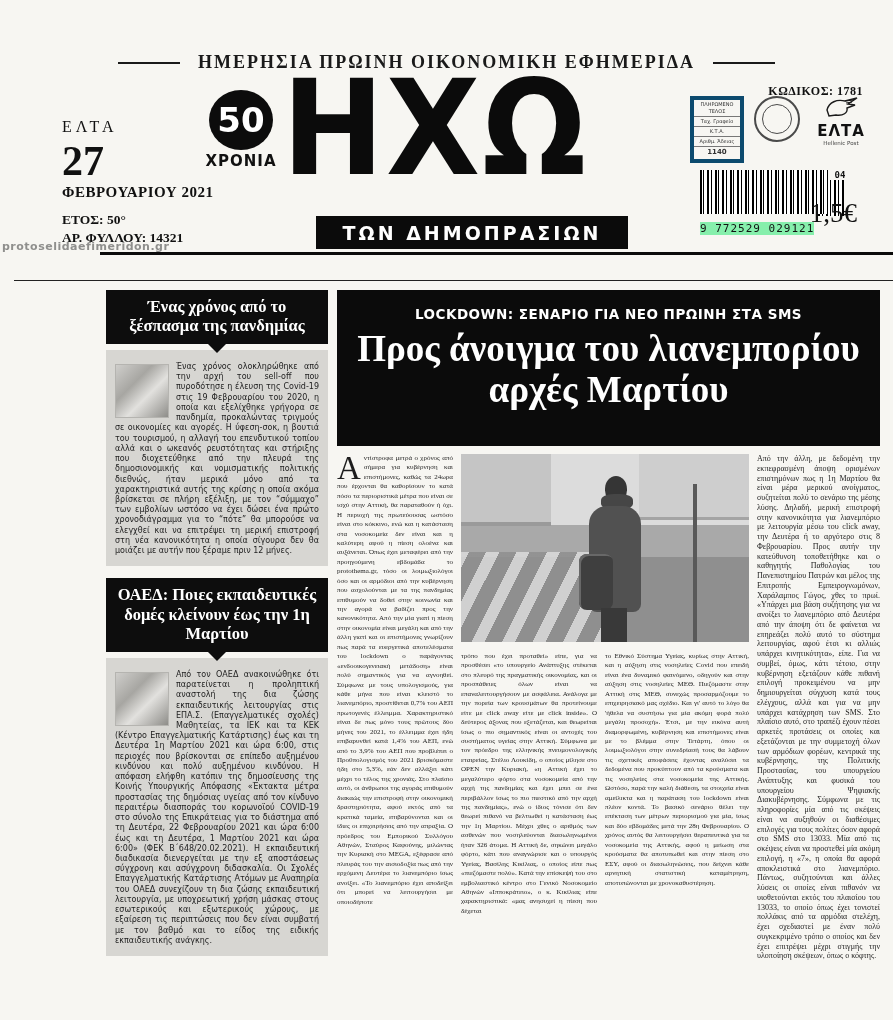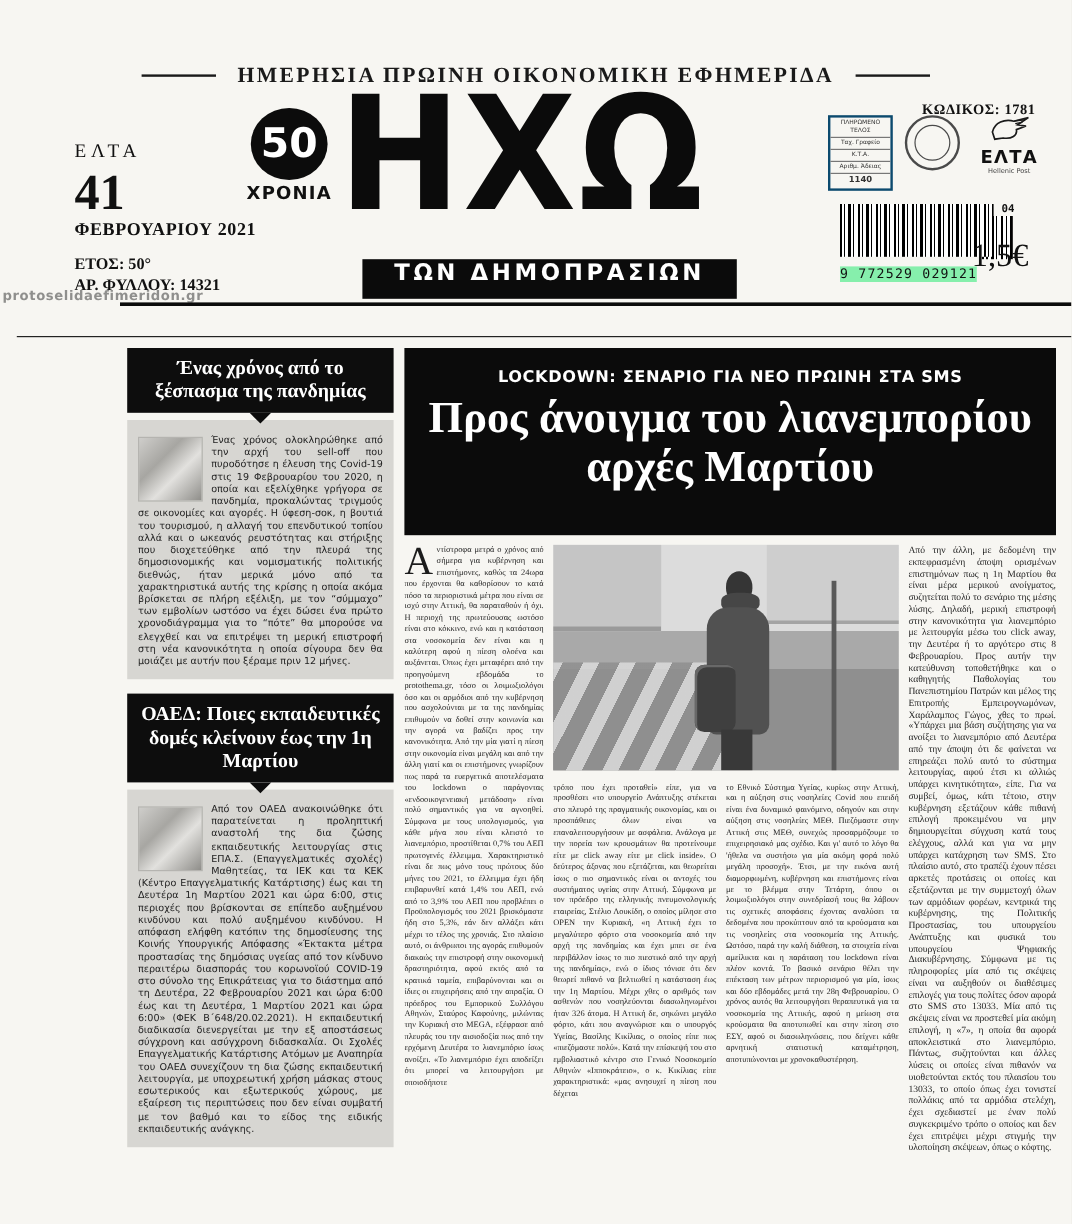--- a/index.html
+++ b/index.html
@@ -19,25 +19,25 @@
   .month-year { font-size:15px; font-weight:bold; margin-top:2px; letter-spacing:.5px; }
   .etos { position:absolute; left:62px; top:212px; font-size:13.5px; font-weight:bold; }
   .issue { position:absolute; left:62px; top:230px; font-size:13.5px; font-weight:bold; }
 
   .badge { position:absolute; left:202px; top:90px; width:78px; text-align:center; }
   .badge-disc { width:64px; height:60px; margin:0 auto; background:#0c0c0c; border-radius:50%; display:flex; align-items:center; justify-content:center; }
   .badge-num { color:#fff; font-family:"DejaVu Sans", sans-serif; font-weight:900; font-size:34px; }
   .badge-word { font-family:"DejaVu Sans", sans-serif; font-weight:900; font-size:15px; letter-spacing:1px; margin-top:2px; }
 
   .logo { position:absolute; left:282px; top:68px; font-family:"DejaVu Sans", sans-serif; font-weight:900; font-size:122px; line-height:1; letter-spacing:2px; transform:scaleY(1.08); color:#0b0b0b; }
-  .logo-bar { position:absolute; left:302px; top:216px; width:312px; height:33px; background:#0b0b0b; display:flex; align-items:flex-start; justify-content:center; }
+  .logo-bar { position:absolute; left:316px; top:216px; width:312px; height:33px; background:#0b0b0b; display:flex; align-items:center; justify-content:center; }
   .logo-sub { color:#fff; font-family:"DejaVu Sans", sans-serif; font-weight:900; font-size:19px; letter-spacing:3px; }
 
   .stamps { position:absolute; left:690px; top:96px; display:flex; gap:10px; align-items:flex-start; }
-  .paid-stamp { width:54px; border:2px solid #0c4a6e; font-family:"DejaVu Sans", sans-serif; text-align:center; color:#333; }
+  .paid-stamp { width:54px; border:4px solid #0c4a6e; font-family:"DejaVu Sans", sans-serif; text-align:center; color:#333; }
   .paid-stamp div { font-size:5px; line-height:1.4; border-bottom:1px solid #777; padding:1px 0; }
   .paid-stamp div:last-child { border-bottom:none; font-size:7px; font-weight:bold; }
   .round-stamp { width:46px; height:46px; border:2px solid #4a4a4a; border-radius:50%; position:relative; }
   .round-stamp::after { content:""; position:absolute; inset:6px; border:1px solid #4a4a4a; border-radius:50%; }
   .elta { width:62px; text-align:center; font-family:"DejaVu Sans", sans-serif; }
   .elta-name { font-weight:900; font-size:15px; letter-spacing:1px; }
   .elta-sub { font-size:5.5px; color:#444; }
 
   .barcode { position:absolute; left:700px; top:170px; width:168px; }
   .barcode-main { position:relative; width:128px; height:44px; background:repeating-linear-gradient(90deg,#000 0 2px,#fff 2px 3px,#000 3px 4px,#fff 4px 7px,#000 7px 9px,#fff 9px 11px,#000 11px 12px,#fff 12px 15px); display:inline-block; }
@@ -97,21 +97,21 @@
 
   <div class="tagline-row">
     <div class="tagline-rule"></div>
     <div class="tagline">ΗΜΕΡΗΣΙΑ ΠΡΩΙΝΗ ΟΙΚΟΝΟΜΙΚΗ ΕΦΗΜΕΡΙΔΑ</div>
     <div class="tagline-rule"></div>
   </div>
   <div class="code-label">ΚΩΔΙΚΟΣ: 1781</div>
 
   <div class="dateblock">
     <div class="day">ΕΛΤΑ</div>
-    <div class="day-number">41</div>
+    <div class="day-number">27</div>
     <div class="month-year">ΦΕΒΡΟΥΑΡΙΟΥ 2021</div>
   </div>
   <div class="etos">ΕΤΟΣ: 50°</div>
   <div class="issue">ΑΡ. ΦΥΛΛΟΥ: 14321</div>
 
   <div class="badge">
     <div class="badge-disc">
       <span class="badge-num">50</span>
     </div>
     <div class="badge-word">ΧΡΟΝΙΑ</div>

